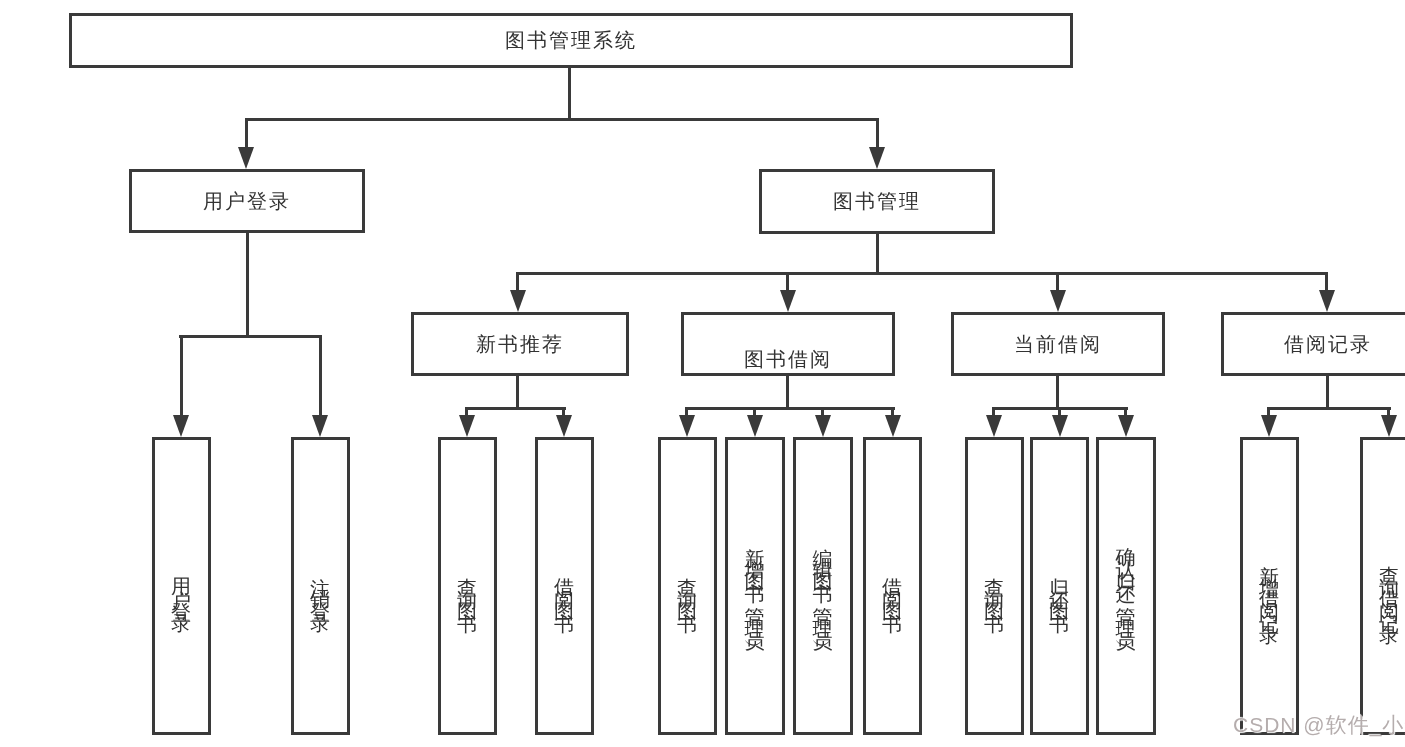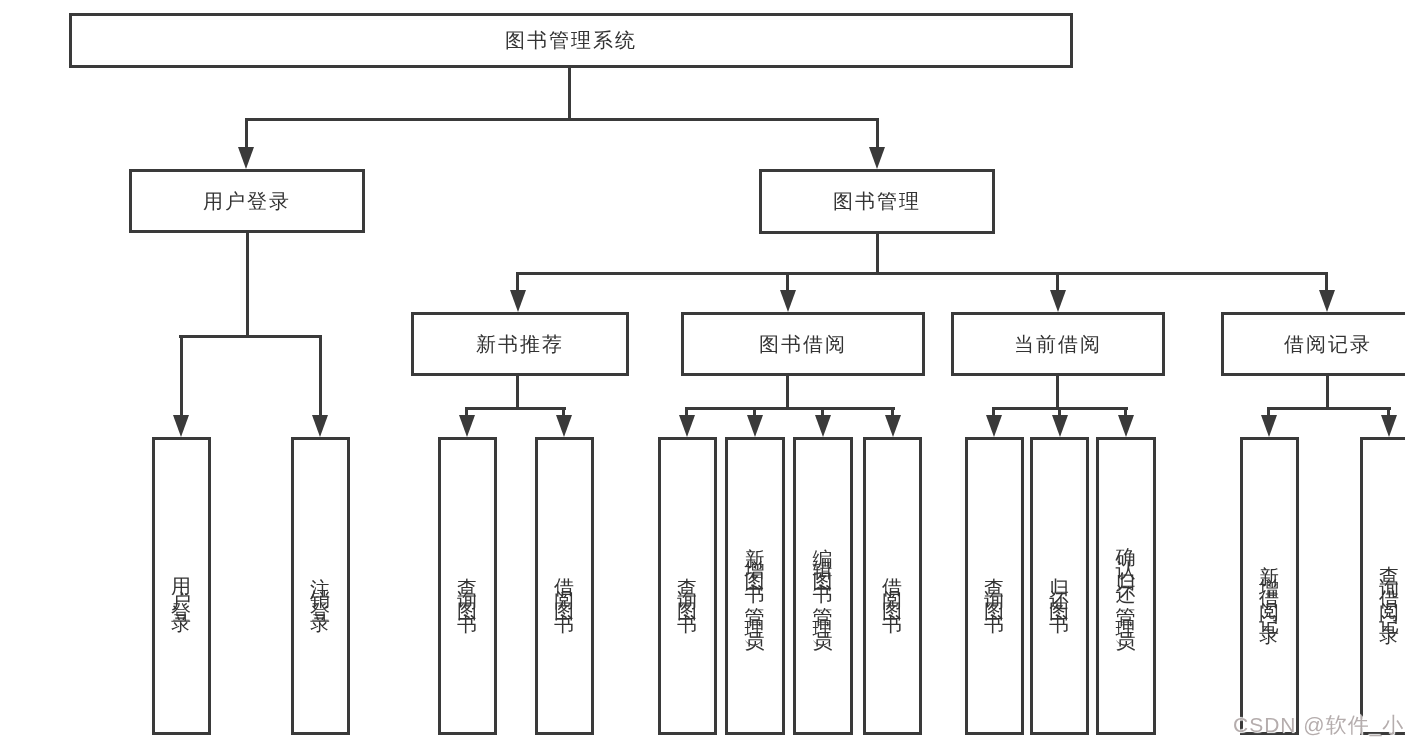--- a/index.html
+++ b/index.html
@@ -101,21 +101,21 @@
   <div class="vline" style="left:738px;top:275px;height:17px;"></div>
   <div class="arr" style="left:732px;top:290px;"></div>
   <div class="vline" style="left:1008px;top:275px;height:17px;"></div>
   <div class="arr" style="left:1002px;top:290px;"></div>
   <div class="vline" style="left:1277px;top:275px;height:17px;"></div>
   <div class="arr" style="left:1271px;top:290px;"></div>
 
   <div class="box" style="left:363px;top:312px;width:218px;height:64px;">
     <span class="hlabel">新书推荐</span>
   </div>
-  <div class="box" style="left:633px;top:312px;width:244px;height:64px;">
+  <div class="box" style="left:633px;top:312px;width:214px;height:64px;align-items:flex-end;">
     <span class="hlabel">图书借阅</span>
   </div>
   <div class="box" style="left:903px;top:312px;width:214px;height:64px;">
     <span class="hlabel">当前借阅</span>
   </div>
   <div class="box" style="left:1173px;top:312px;width:214px;height:64px;">
     <span class="hlabel">借阅记录</span>
   </div>
 
   <div class="vline" style="left:468px;top:376px;height:31px;"></div>

